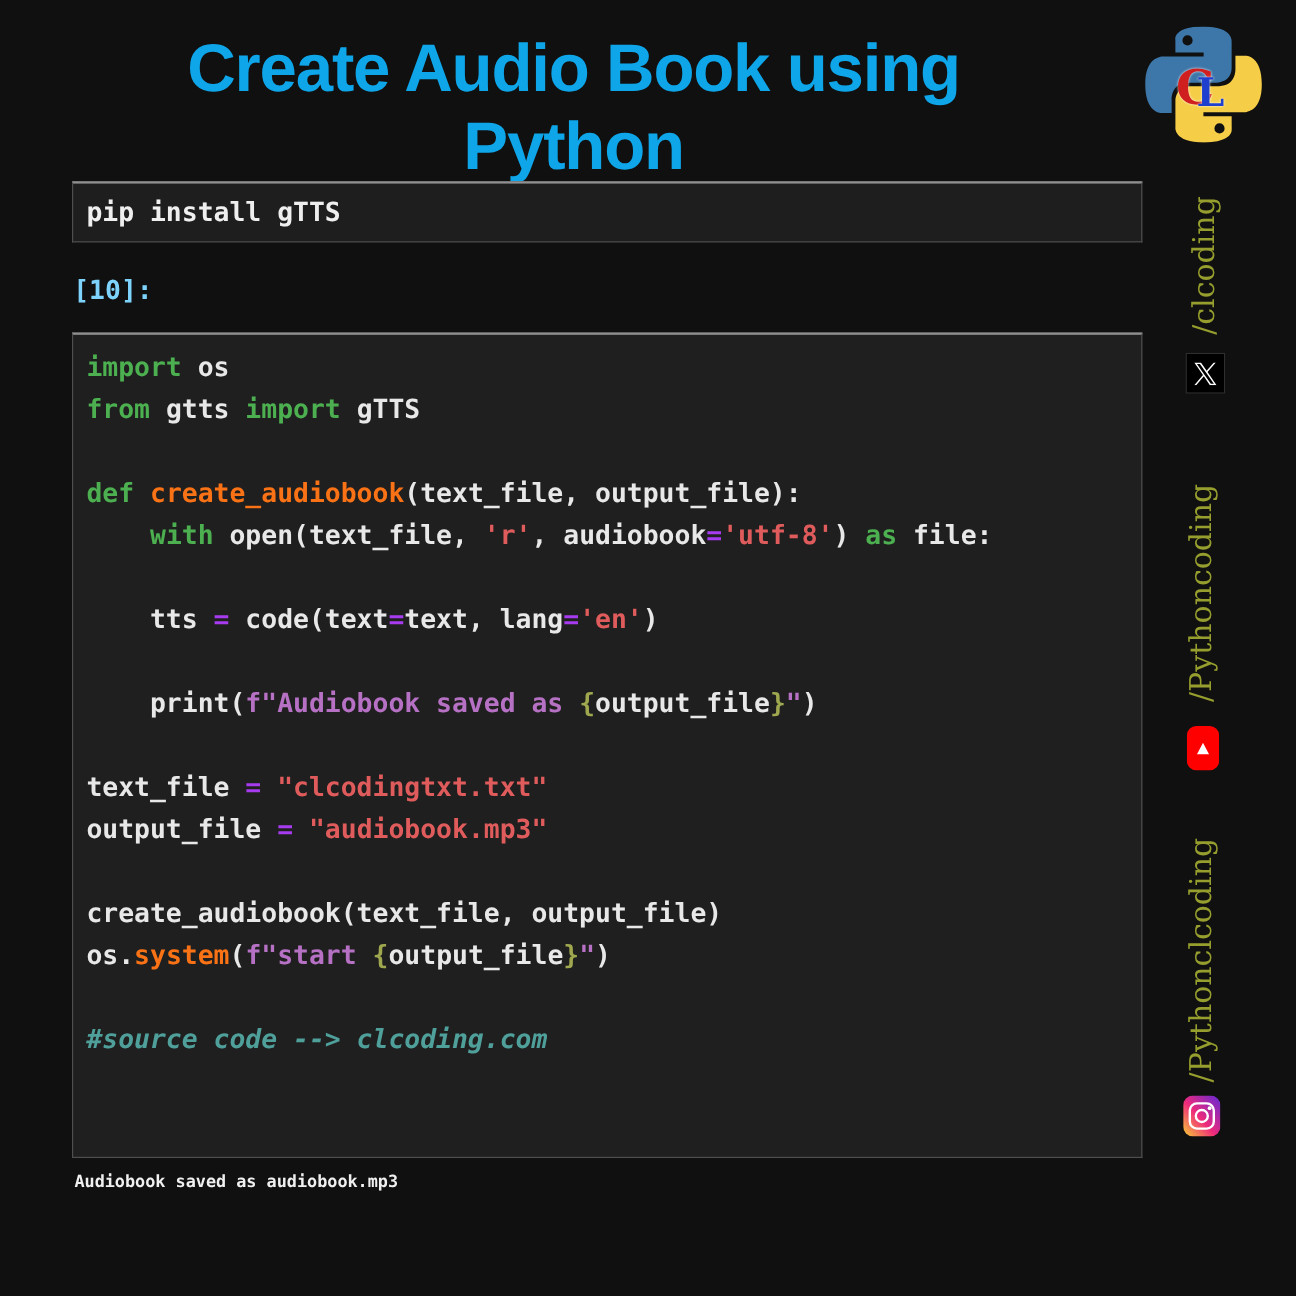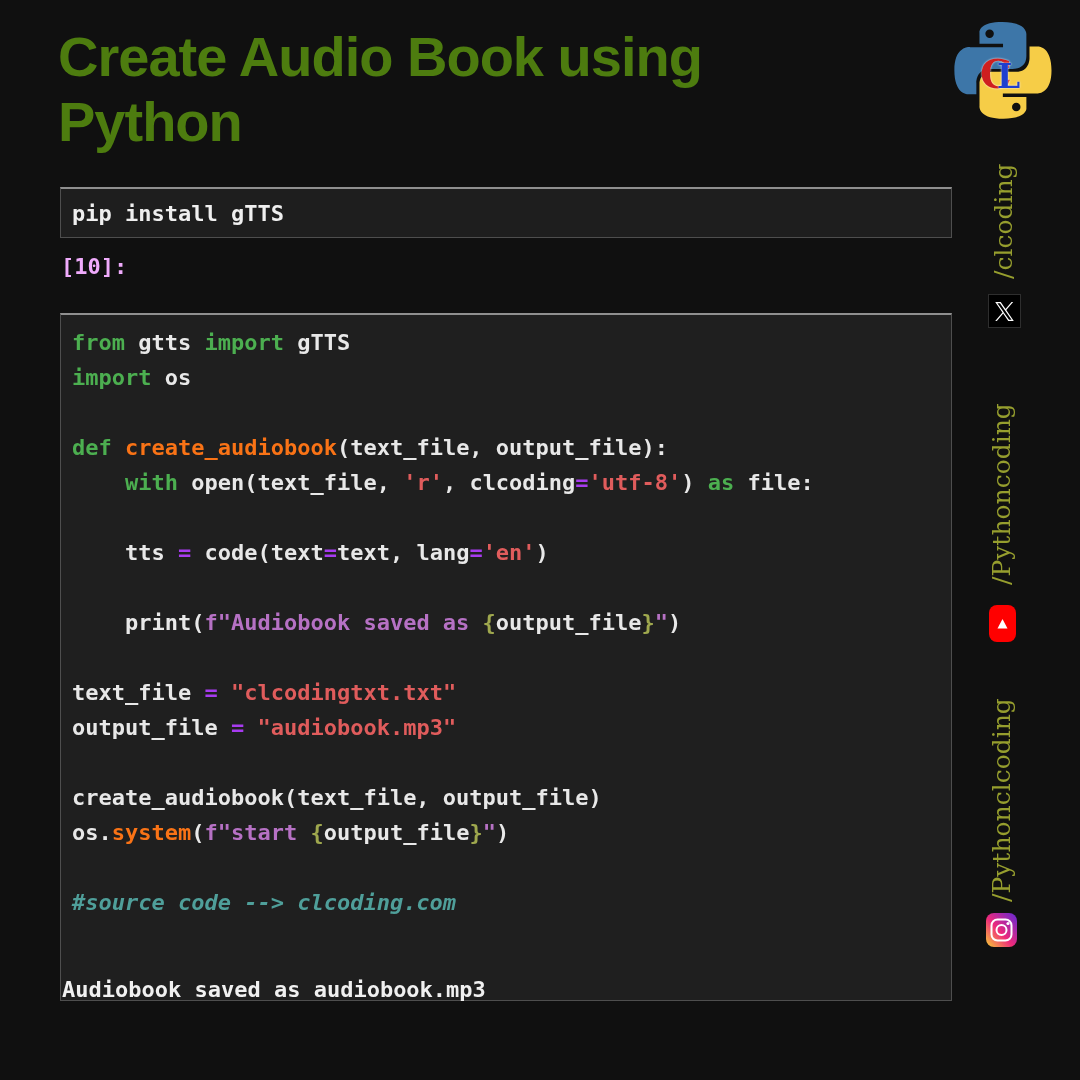--- a/index.html
+++ b/index.html
@@ -1,44 +1,44 @@
 <!DOCTYPE html>
 <html><head>
 <meta charset="utf-8">
 <style>
   html,body{margin:0;padding:0;background:#000;}
   .page{position:relative;width:1080px;height:1080px;background:#101010;overflow:hidden;
         font-family:"Liberation Sans",sans-serif;}
   
-  .title{position:absolute;left:58px;top:24px;width:840px;color:#4d7c0f;
+  .title{position:absolute;left:58px;top:24px;width:840px;color:#0ea5e9;
          font-size:56px;font-weight:700;letter-spacing:-1px;
-         font-family:"Liberation Sans",sans-serif;}
+         font-family:"Liberation Sans",sans-serif;text-align:center;}
   
   .cell{position:absolute;left:60px;width:892px;background:#1e1e1e;box-sizing:border-box;
-        border:1px solid #4e4e4e;border-top:2px solid #8f8f8f;margin-top:36px;}
+        border:1px solid #4e4e4e;border-top:2px solid #8f8f8f;}
   .pip-box{top:151px;height:51px;display:flex;align-items:center;padding-left:11px;}
   .mono{font-family:"DejaVu Sans Mono","Liberation Mono",monospace;font-weight:bold;
         font-size:22px;color:#efefef;}
   .cell-label{position:absolute;left:61px;top:230px;
         font-family:"DejaVu Sans Mono","Liberation Mono",monospace;font-weight:bold;
-        font-size:22px;color:#f0abfc;margin-top:24px;}
+        font-size:22px;color:#7dd3fc;}
   .code-box{top:277px;height:688px;background:#1f1f1f;padding:10px 0 0 11px;overflow:hidden;}
   .code-line{font-family:"DejaVu Sans Mono","Liberation Mono",monospace;font-weight:bold;
              font-size:22px;line-height:35px;height:35px;white-space:pre;color:#e8e8e8;}
   .tok-tx{color:#e8e8e8;}
   .tok-kw{color:#4caf50;}
   .tok-fn{color:#f97316;}
   .tok-op{color:#a73bf0;}
   .tok-str{color:#e05c5c;}
   .tok-fstr{color:#b671c4;}
   .tok-brace{color:#9fa84e;}
   .tok-cm{color:#4f9f9a;font-style:italic;}
   .output-line{position:absolute;left:62px;top:977px;
         font-family:"DejaVu Sans Mono","Liberation Mono",monospace;font-weight:bold;
-        font-size:22px;color:#f0f0f0;}
+        font-size:14px;color:#f0f0f0;}
   
   .py-logo{position:absolute;left:954px;top:22px;width:98px;height:97px;}
   .cl-badge{position:absolute;left:26px;top:28px;width:46px;height:44px;
             font-family:"DejaVu Serif","Liberation Serif",serif;font-weight:bold;}
   .cl-c{position:absolute;left:0;top:0;font-size:40px;color:#cf1f1f;
         text-shadow:0 0 2px #ffffff;}
   .cl-l{position:absolute;left:17px;top:7px;font-size:33px;color:#1f3fcf;
         text-shadow:0 0 2px #ffffff;}
   
   .handle{position:absolute;writing-mode:vertical-rl;transform:rotate(180deg);
@@ -73,25 +73,25 @@
   </div>
 
   <div class="cell pip-box">
     <span class="mono">pip install gTTS</span>
   </div>
 
   <div class="cell-label">[10]:</div>
 
   <div class="cell code-box">
     <div id="code-lines">
+        <div class="code-line"><span class="tok-kw">import</span><span class="tok-tx"> os</span></div>
         <div class="code-line"><span class="tok-kw">from</span><span class="tok-tx"> gtts </span><span class="tok-kw">import</span><span class="tok-tx"> gTTS</span></div>
-        <div class="code-line"><span class="tok-kw">import</span><span class="tok-tx"> os</span></div>
         <div class="code-line">&nbsp;</div>
         <div class="code-line"><span class="tok-kw">def</span><span class="tok-tx"> </span><span class="tok-fn">create_audiobook</span><span class="tok-tx">(text_file, output_file):</span></div>
-        <div class="code-line"><span class="tok-tx">    </span><span class="tok-kw">with</span><span class="tok-tx"> open(text_file, </span><span class="tok-str">'r'</span><span class="tok-tx">, clcoding</span><span class="tok-op">=</span><span class="tok-str">'utf-8'</span><span class="tok-tx">) </span><span class="tok-kw">as</span><span class="tok-tx"> file:</span></div>
+        <div class="code-line"><span class="tok-tx">    </span><span class="tok-kw">with</span><span class="tok-tx"> open(text_file, </span><span class="tok-str">'r'</span><span class="tok-tx">, audiobook</span><span class="tok-op">=</span><span class="tok-str">'utf-8'</span><span class="tok-tx">) </span><span class="tok-kw">as</span><span class="tok-tx"> file:</span></div>
         <div class="code-line">&nbsp;</div>
         <div class="code-line"><span class="tok-tx">    tts </span><span class="tok-op">=</span><span class="tok-tx"> code(text</span><span class="tok-op">=</span><span class="tok-tx">text, lang</span><span class="tok-op">=</span><span class="tok-str">'en'</span><span class="tok-tx">)</span></div>
         <div class="code-line">&nbsp;</div>
         <div class="code-line"><span class="tok-tx">    print(</span><span class="tok-fstr">f"Audiobook saved as </span><span class="tok-brace">{</span><span class="tok-tx">output_file</span><span class="tok-brace">}</span><span class="tok-fstr">"</span><span class="tok-tx">)</span></div>
         <div class="code-line">&nbsp;</div>
         <div class="code-line"><span class="tok-tx">text_file </span><span class="tok-op">=</span><span class="tok-tx"> </span><span class="tok-str">"clcodingtxt.txt"</span></div>
         <div class="code-line"><span class="tok-tx">output_file </span><span class="tok-op">=</span><span class="tok-tx"> </span><span class="tok-str">"audiobook.mp3"</span></div>
         <div class="code-line">&nbsp;</div>
         <div class="code-line"><span class="tok-tx">create_audiobook(text_file, output_file)</span></div>
         <div class="code-line"><span class="tok-tx">os.</span><span class="tok-fn">system</span><span class="tok-tx">(</span><span class="tok-fstr">f"start </span><span class="tok-brace">{</span><span class="tok-tx">output_file</span><span class="tok-brace">}</span><span class="tok-fstr">"</span><span class="tok-tx">)</span></div>

